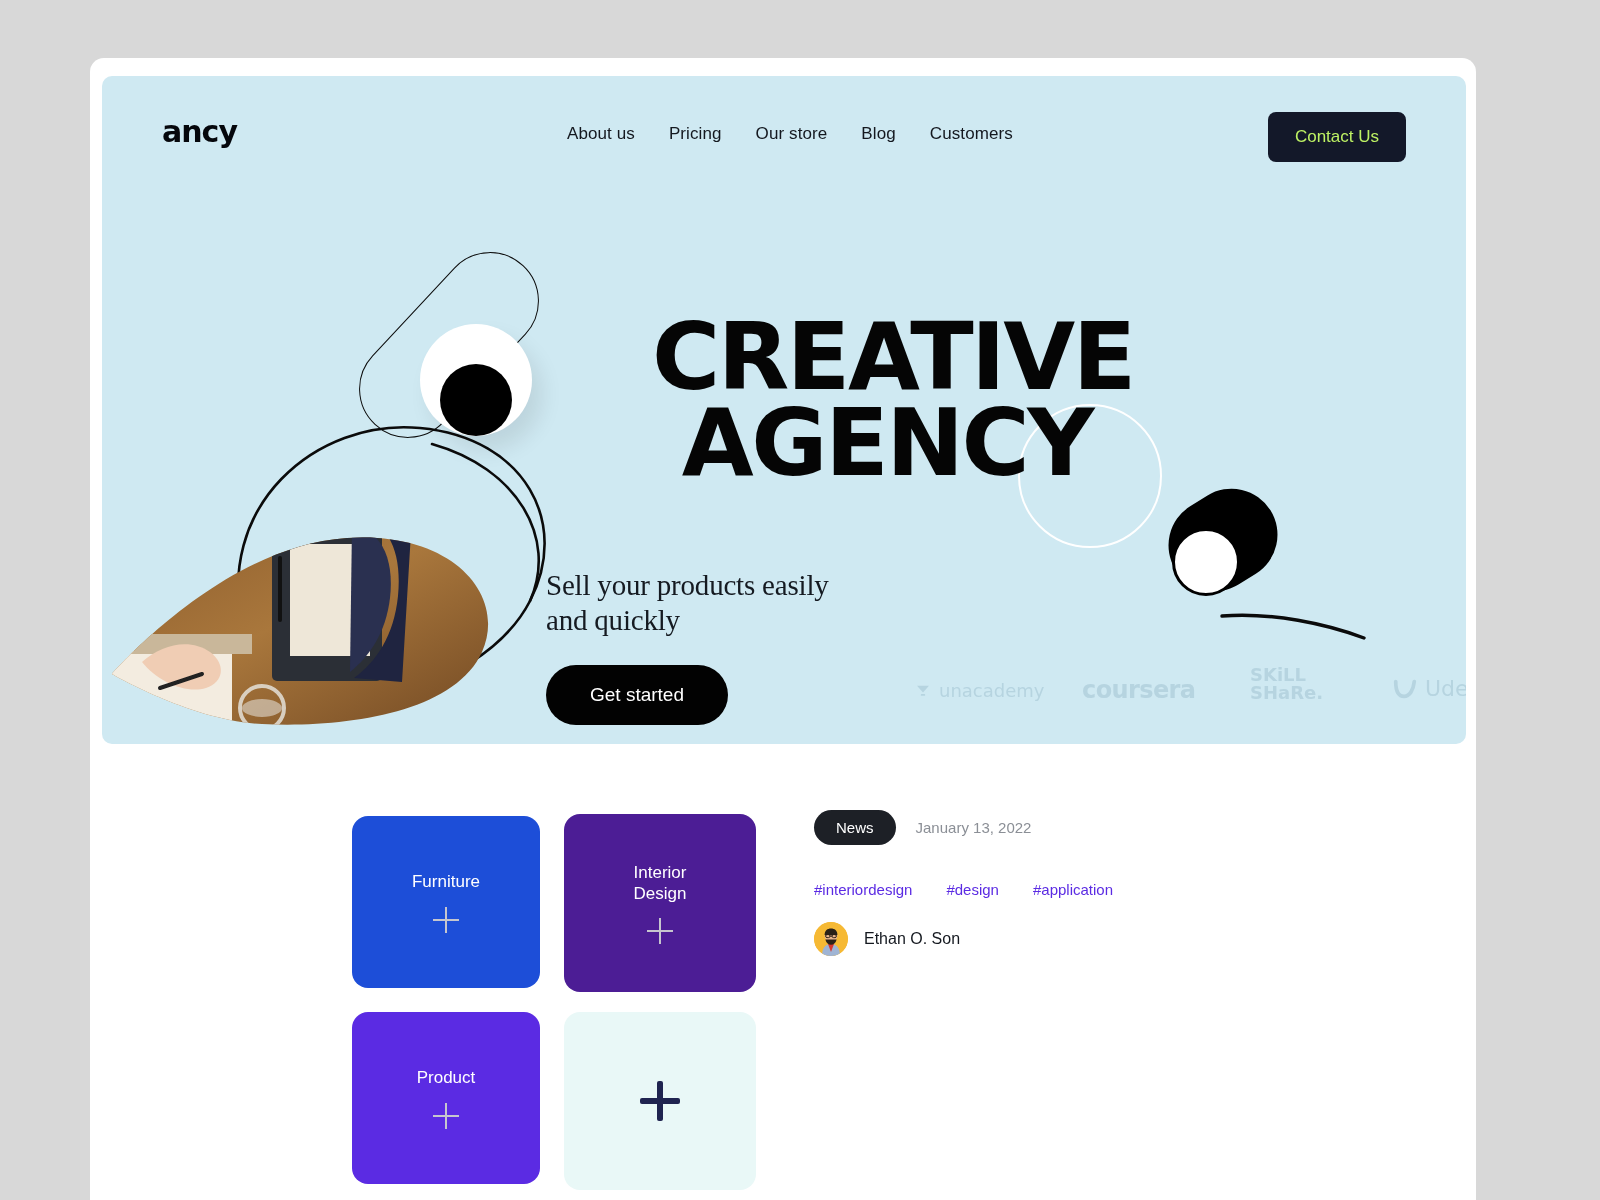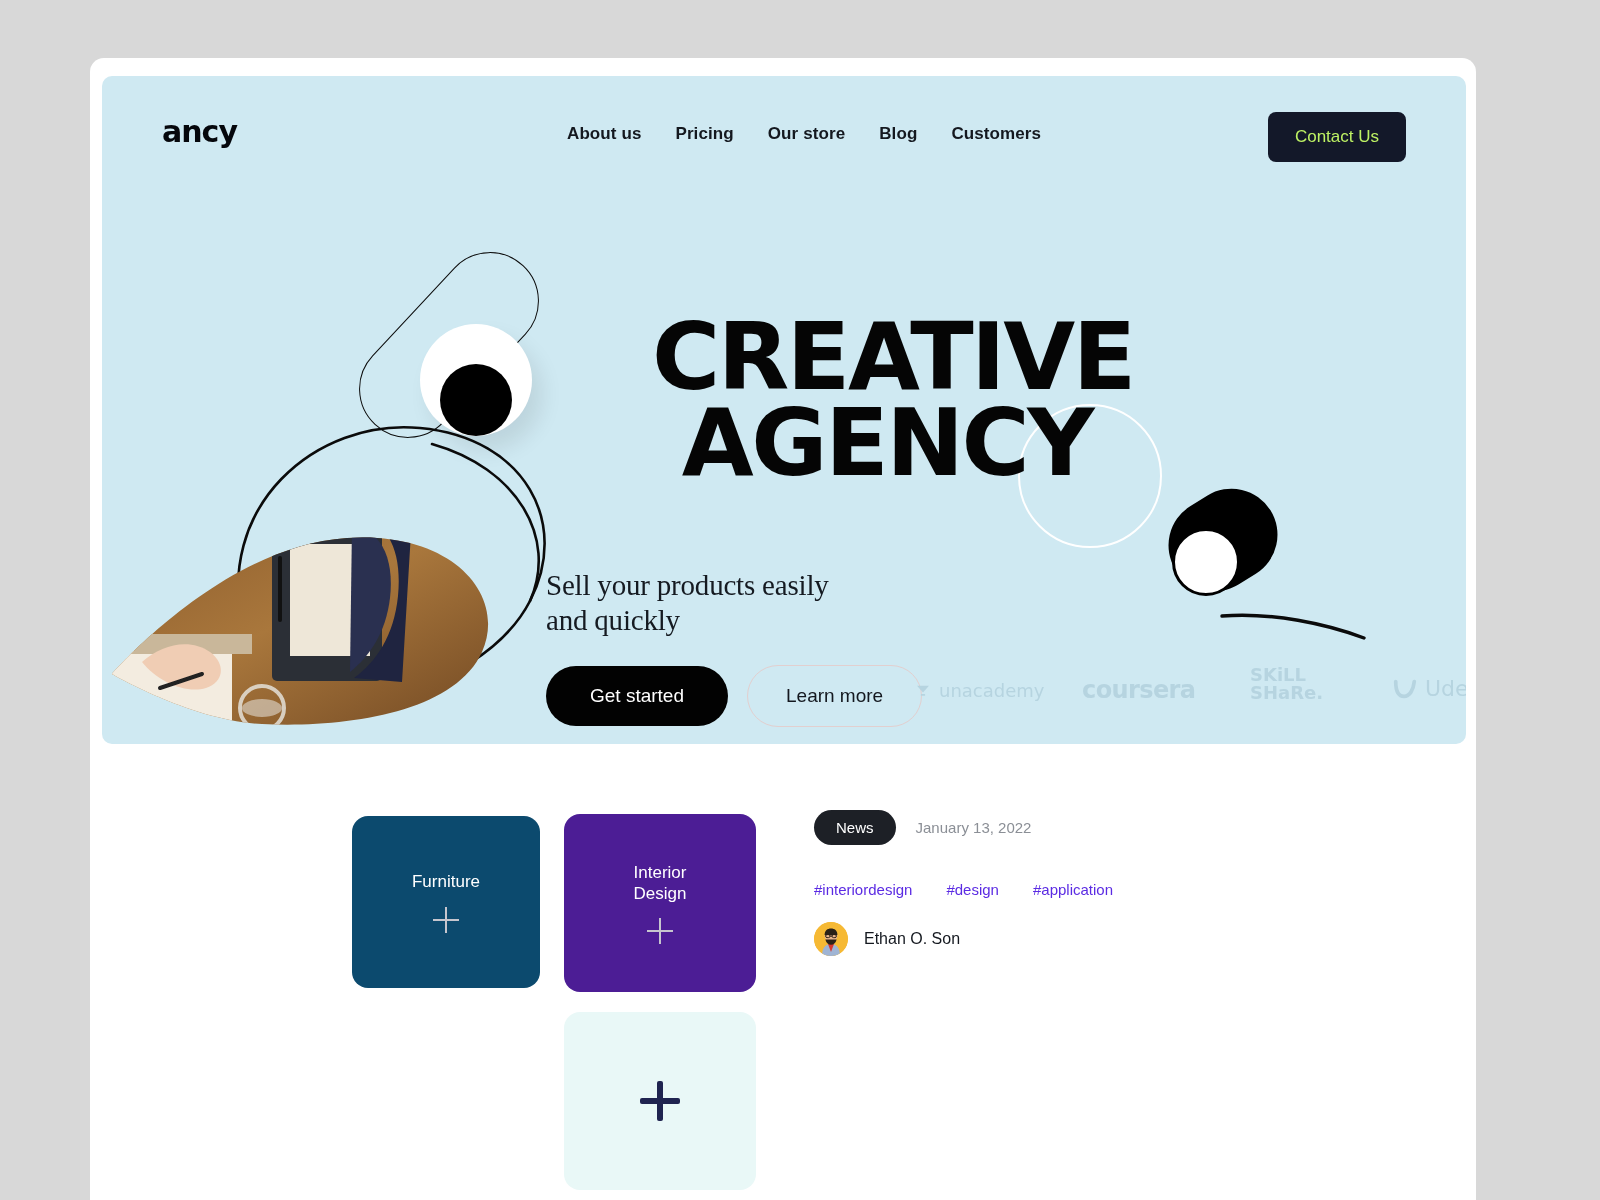--- a/index.html
+++ b/index.html
@@ -34,21 +34,21 @@
   
   .logo {
     position: absolute; left: 60px; top: 38px;
     font-family: "DejaVu Sans", sans-serif;
     font-size: 30px; font-weight: bold;
     letter-spacing: -1px;
     color: #05070c;
   }
   .nav {
     position: absolute; left: 465px; top: 48px;
-    display: flex; gap: 34px; align-items: center; font-weight: bold;
+    display: flex; gap: 34px; align-items: center;
   }
   .nav-item {
     font-size: 17px; color: #14181f;
     letter-spacing: .1px; white-space: nowrap;
     cursor: pointer;
   }
   .contact-btn {
     position: absolute; right: 60px; top: 36px;
     background: #131829; color: #bef264;
     border: none; border-radius: 8px;
@@ -182,21 +182,21 @@
   }
   .plus-thin {
     width: 26px; height: 26px; position: relative;
   }
   .plus-thin::before, .plus-thin::after {
     content: ""; position: absolute; background: #c6c6ce;
   }
   .plus-thin::before { left: 0; top: 12px; width: 26px; height: 2px; }
   .plus-thin::after  { left: 12px; top: 0; width: 2px; height: 26px; }
 
-  .card-a { left: 0;   top: 0;   width: 188px; height: 172px; background: #0c4a6e; }
+  .card-a { left: 0;   top: 0;   width: 188px; height: 172px; background: #1d4ed8; }
   .card-b { left: 212px; top: -2px; width: 192px; height: 178px; background: #4c1d95; }
   .card-c { left: 0;   top: 196px; width: 188px; height: 172px; background: #5b2be3; }
   .card-d { left: 212px; top: 196px; width: 192px; height: 178px; background: #e9f8f7; }
 
   .plus-bold { width: 40px; height: 40px; position: relative; }
   .plus-bold::before, .plus-bold::after {
     content: ""; position: absolute; background: #1f2450; border-radius: 2px;
   }
   .plus-bold::before { left: 0; top: 17px; width: 40px; height: 6px; }
   .plus-bold::after  { left: 17px; top: 0; width: 6px; height: 40px; }
@@ -291,21 +291,20 @@
 
       <button class="contact-btn">Contact Us</button>
 
       <h1 class="hero-title">CREATIVE
 AGENCY</h1>
       <p class="hero-sub">Sell your products easily
 and quickly</p>
 
       <div class="hero-actions">
         <button class="btn-primary">Get started</button>
-        <button class="btn-ghost">Learn more</button>
       </div>
 
       <div class="partners">
         <div class="partner p-unacademy">
           <svg width="18" height="18" viewBox="0 0 24 24">
             <path d="M4 5h16l-8 9z" fill="#b6d4e0"></path>
             <rect x="9" y="16" width="6" height="2.4" rx="1.2" fill="#b6d4e0"></rect>
           </svg>
           <span>unacademy</span>
         </div>
@@ -335,20 +334,24 @@
           <div class="card-label">Furniture</div>
           <div class="plus-thin"></div>
         </div>
 
         <div class="card card-b">
           <div class="card-label">Interior
 Design</div>
           <div class="plus-thin"></div>
         </div>
 
+        <div class="card card-c">
+          <div class="card-label">Product</div>
+          <div class="plus-thin"></div>
+        </div>
 
         <div class="card card-d">
           <div class="plus-bold"></div>
         </div>
       </div>
 
       <article class="article">
         <div class="meta">
           <span class="badge">News</span>
           <span class="date">January 13, 2022</span>

